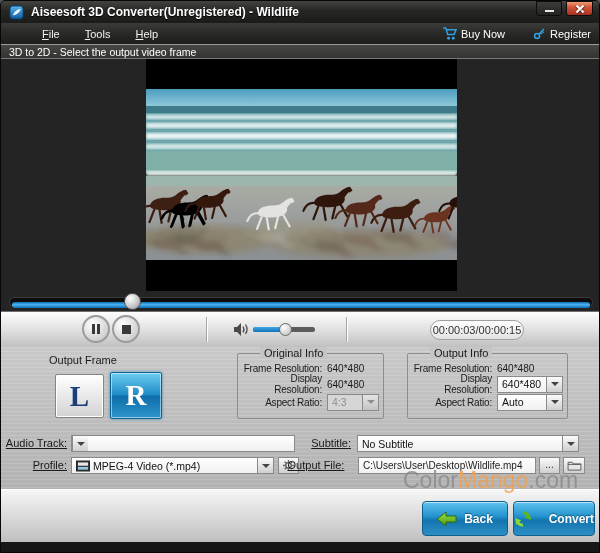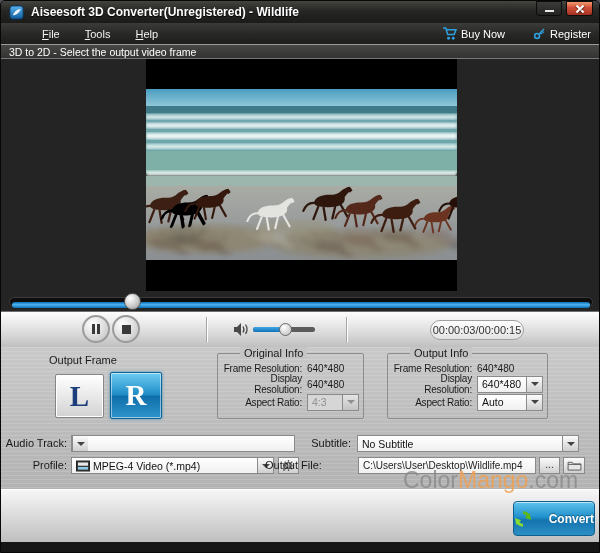--- a/index.html
+++ b/index.html
@@ -78,21 +78,21 @@
   .of-label { position:absolute; left:48px; top:7px; }
   .frame-btn { position:absolute; top:27px; width:49px; height:44px; border:1px solid #858585; border-radius:2px;
     display:flex; align-items:center; justify-content:center;
     font-family:"Liberation Serif",serif; font-weight:bold; font-size:29px; }
   .l-btn { left:54px; background:linear-gradient(#ffffff,#e9e9e9 50%,#d2d2d2); color:#1c3f7c;
     box-shadow:inset 0 0 0 1px #fff; }
   .r-btn { left:109px; top:25px; width:52px; height:47px; border:1px solid #0f6294;
     background:linear-gradient(#6ecdf2,#1f8cc6 48%,#0f6ea9 52%,#2d95cc); color:#fff;
     box-shadow:0 0 3px rgba(20,120,180,.8), inset 0 0 0 1px rgba(255,255,255,.5); }
 
-  .grp { position:absolute; top:6px; height:66px; border:1px solid #8d8d8d; border-radius:2px; }
+  .grp { position:absolute; top:6px; height:66px; border:1px solid #8d8d8d; border-radius:2px;margin-left:20px; }
   .grp-orig { left:216px; width:147px; }
   .grp-out { left:386px; width:161px; }
   .grp-title { position:absolute; top:-7px; left:22px; background:#c5c5c5; padding:0 4px; font-size:11px; }
   .grp-row { position:absolute; left:4px; right:4px; height:16px; display:flex; align-items:center; }
   .grp-row .lbl { width:80px; text-align:right; font-size:10px; letter-spacing:-0.2px; flex:none; }
   .grp-row .val { margin-left:5px; font-size:10px; }
   .r1 { top:6px; } .r2 { top:22px; } .r3 { top:40px; }
 
   .sel { display:flex; height:17px; border:1px solid #8a8a8a; background:linear-gradient(#ffffff,#f0f0f0); }
   .sel .sel-text { flex:1; font-size:10.5px; padding:1px 4px; white-space:nowrap; overflow:hidden; color:#111;
@@ -101,25 +101,25 @@
     background:linear-gradient(#fbfbfb,#cfcfcf); display:flex; align-items:center; justify-content:center; }
   .tri { width:0; height:0; border-left:4px solid transparent; border-right:4px solid transparent; border-top:4px solid #444; }
   .sel.disabled { background:#d6d6d6; }
   .sel.disabled .sel-text { color:#8f8f8f; }
   .sel.disabled .sel-arrow { background:linear-gradient(#e4e4e4,#c4c4c4); }
   .sel.disabled .tri { border-top-color:#8f8f8f; }
   .mini { margin-left:5px; }
 
   .row-abs { position:absolute; left:0; width:100%; height:19px; }
   .audio-row { top:88px; } .profile-row { top:110px; }
-  .rlbl { position:absolute; top:2px; font-size:11px; }
+  .rlbl { position:absolute; top:2px; font-size:11px;text-decoration:underline; }
   .lbl-audio { left:0; width:66px; text-align:right; }
   .lbl-sub { left:278px; width:72px; text-align:right; }
   .lbl-profile { left:0; width:66px; text-align:right; }
-  .lbl-outfile { left:264px; width:74px; text-align:left; }
+  .lbl-outfile { left:278px; width:74px; text-align:center; }
   .sel-audio { position:absolute; left:70px; top:0; width:224px; }
   .sel-sub { position:absolute; left:356px; top:0; width:222px; }
   .sel-profile { position:absolute; left:70px; top:0; width:203px; }
   .gear-btn { position:absolute; left:277px; top:0; width:21px; height:17px; border:1px solid #8a8a8a;
     background:linear-gradient(#fbfbfb,#cfcfcf); display:flex; align-items:center; justify-content:center; }
   .outfile-field { position:absolute; left:357px; top:0; width:178px; height:17px; border:1px solid #8a8a8a;
     background:linear-gradient(#ffffff,#f0f0f0); font-size:10px; color:#222; padding:2px 4px;
     white-space:nowrap; overflow:hidden; }
   .browse-btn { position:absolute; left:538px; top:0; width:21px; height:17px; border:1px solid #8a8a8a;
     background:linear-gradient(#fbfbfb,#cfcfcf); font-size:10px; text-align:center; line-height:13px; color:#333; }
@@ -382,20 +382,32 @@
         </svg>
       </div>
     </div>
   </div>
 
   <div class="watermark">
     <span class="wm-gray">Color</span><span class="wm-orange">Mango</span><span class="wm-gray">.com</span>
   </div>
 
   <div class="footer">
+    <div class="foot-btn back-btn">
+      <svg width="20" height="14" viewBox="0 0 20 14">
+        <defs>
+            <linearGradient id="grn" x1="0" y1="0" x2="0" y2="1">
+          <stop offset="0" stop-color="#9ae04a"></stop>
+              <stop offset="1" stop-color="#4a9a10"></stop>
+            </linearGradient>
+          </defs>
+        <polygon points="0,7 9,0 9,4 19,4 19,10 9,10 9,14" fill="url(#grn)" stroke="#2f6a08"></polygon>
+      </svg>
+      <span>Back</span>
+    </div>
     <div class="foot-btn convert-btn">
       <svg width="18" height="18" viewBox="0 0 20 20">
         <path d="M10 3 a7 7 0 0 1 6.3 4" stroke="#5cb818" stroke-width="3" fill="none"></path>
         <polygon points="17.5,3.5 19,11 12,8.5" fill="#5cb818"></polygon>
         <path d="M10 17 a7 7 0 0 1 -6.3 -4" stroke="#8ada32" stroke-width="3" fill="none"></path>
         <polygon points="2.5,16.5 1,9 8,11.5" fill="#8ada32"></polygon>
       </svg>
       <span>Convert</span>
     </div>
   </div>

